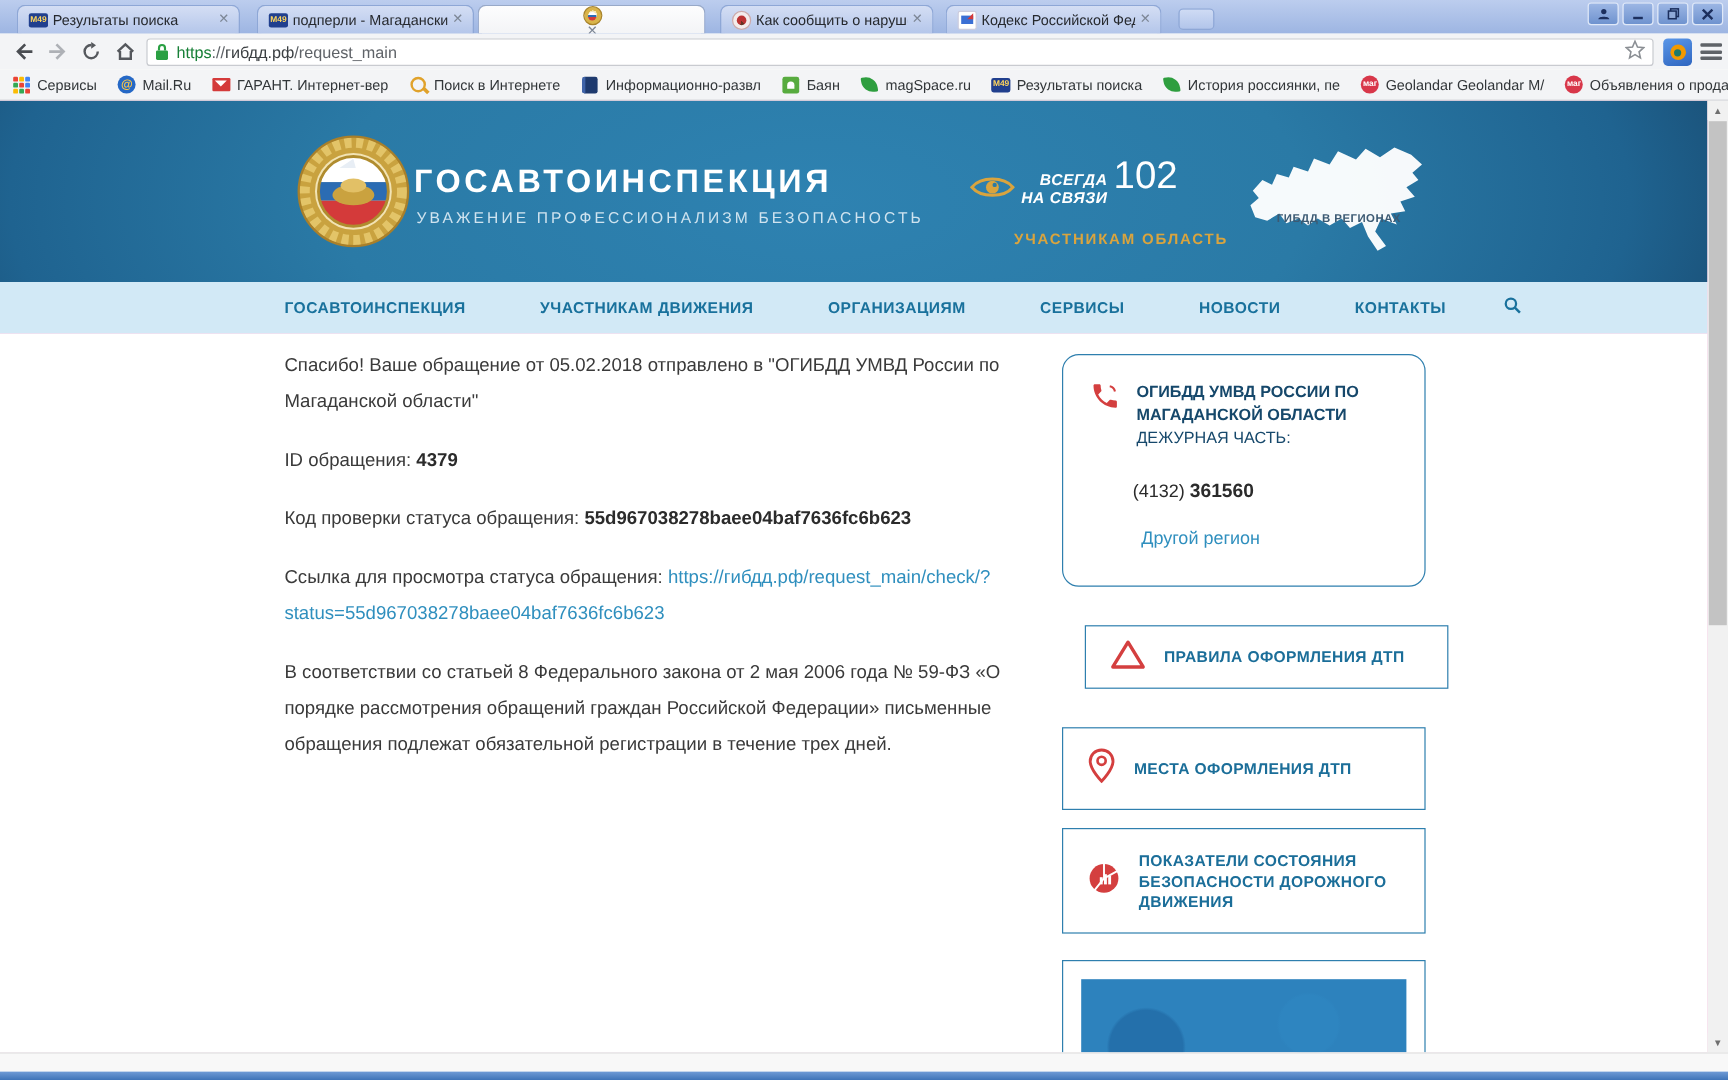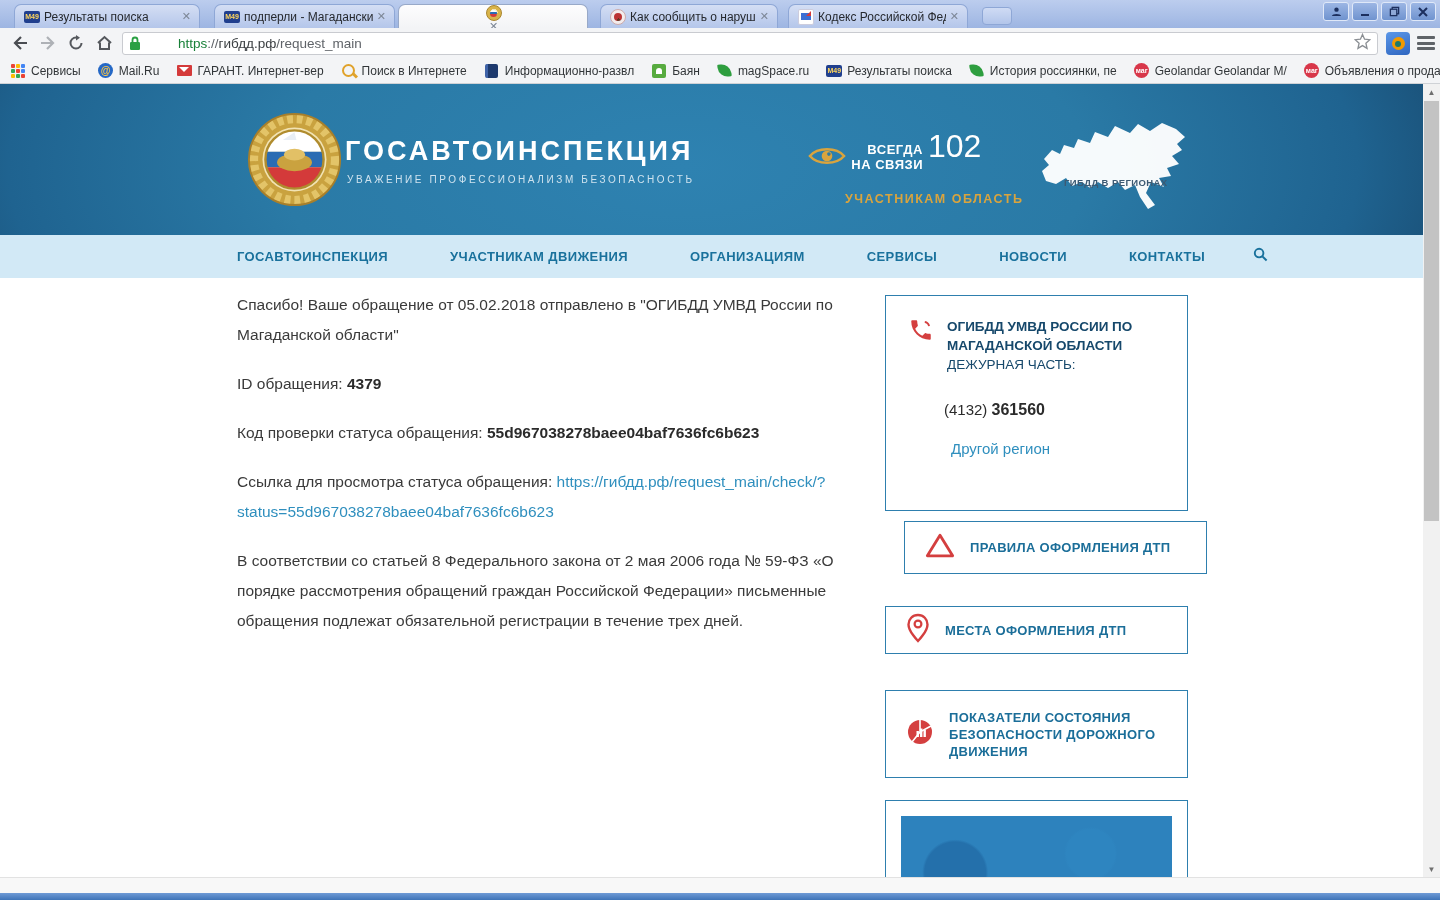--- a/index.html
+++ b/index.html
@@ -38,21 +38,21 @@
     background:linear-gradient(180deg,#9cb6e4,#6f93cf); display:flex; align-items:center;
     justify-content:center; color:#1c2f5e; font-size:11px; font-weight:bold; }
   .winbtn svg { display:block; }
 
   
   .toolbar { position:absolute; left:0; top:28px; width:1440px; height:30px;
     background:#f3f4f6; display:flex; align-items:center; }
   .navbtn { width:28px; height:26px; display:flex; align-items:center; justify-content:center; }
   .omnibox { position:absolute; left:122px; top:4px; width:1256px; height:23px;
     background:#fff; border:1px solid #c9cbd0; border-radius:3px;
-    display:flex; align-items:center; padding:0 6px;gap:31px; }
+    display:flex; align-items:center; padding:0 6px; }
   .url { font-size:13.5px; color:#5f6368; white-space:nowrap; overflow:hidden; flex:1; }
   .url .scheme { color:#188038; }
   .url .host { color:#3c4043; }
   .omni-star { margin-left:auto; flex:0 0 auto; }
   .ext-btn { position:absolute; left:1386px; top:4px; width:24px; height:23px; border-radius:4px;
     background:linear-gradient(160deg,#5b97e8,#2f66c0); display:flex; align-items:center; justify-content:center; }
   .ext-btn i { width:13px; height:13px; border-radius:50%; background:#f29900;
     display:flex; align-items:center; justify-content:center; }
   .ext-btn i b { width:6px; height:6px; border-radius:50%; background:#1d7a6c; }
   .menu-btn { position:absolute; left:1416px; top:6px; width:20px; height:18px;
@@ -86,25 +86,25 @@
   .ico-redcirc { width:15px; height:15px; border-radius:50%; background:#d8374a; color:#fff;
     font-size:7px; display:flex; align-items:center; justify-content:center; font-weight:bold; }
 
   
   .page { position:absolute; left:0; top:84px; width:1423px; height:793px; overflow:hidden; background:#f9a8d4; }
   .site-header { position:absolute; left:0; top:0; width:1423px; height:151px;
     background:radial-gradient(ellipse 900px 400px at 48% 55%, #2e82b1 0%, #2a7aa6 45%, #1f6390 75%, #153d5e 100%); }
   .logo-wrap { position:absolute; left:246px; top:27px; }
   .site-title { position:absolute; left:345px; top:52px; color:#fff; font-size:27px;
     font-weight:bold; letter-spacing:3px; white-space:nowrap; }
-  .site-subtitle { position:absolute; left:347px; top:90px; color:#cfe3ef; font-size:10px;
+  .site-subtitle { position:absolute; left:347px; top:90px; color:#cfe3ef; font-size:13px;
     letter-spacing:2.6px; white-space:nowrap; }
   .eye-wrap { position:absolute; left:808px; top:60px; }
   .always { position:absolute; left:843px; top:58px; width:80px; text-align:right;
-    color:#fff; font-size:13px; font-weight:bold; line-height:15px; letter-spacing:0.5px; }
+    color:#fff; font-size:13px; font-weight:bold; line-height:15px; letter-spacing:0.5px;font-style:italic; }
   .phone102 { position:absolute; left:928px; top:44px; color:#fff; font-size:32px; font-weight:400; }
   .region { position:absolute; left:845px; top:108px; color:#d9a43e; font-size:12.5px;
     font-weight:bold; letter-spacing:1.5px; white-space:nowrap; }
   .map-wrap { position:absolute; left:1038px; top:35px; width:150px; height:96px; }
   .map-label { position:absolute; left:26px; top:58px; color:#3c5a73; font-size:9.5px;
     font-weight:bold; letter-spacing:0.4px; white-space:nowrap; }
 
   .site-nav { position:absolute; left:0; top:151px; width:1423px; height:43px; background:#d2e9f6;
     display:flex; align-items:center; padding-left:237px; }
   .nav-item { font-size:13px; font-weight:bold; color:#19719c; letter-spacing:0.4px;
@@ -113,31 +113,31 @@
 
   .content { position:absolute; left:0; top:194px; width:1423px; height:599px; background:#fff; }
   .main-col { position:absolute; left:237px; top:12px; width:622px; font-size:15.5px;
     color:#3a3a3a; line-height:30px; }
   .main-col p { margin-bottom:19px; }
   .main-col b { color:#2b2b2b; }
   .weblink { color:#2f8fbe; text-decoration:none; overflow-wrap:anywhere; }
 
   .sidebar { position:absolute; left:885px; top:0; width:303px; }
   .sbox { position:absolute; left:0; width:303px; border:1px solid #2e7fae; background:#fff; }
-  .sbox-contact { top:17px; height:216px; padding:21px 7px 0 22px; }
+  .sbox-contact { top:17px; height:194px; padding:21px 7px 0 22px;border-radius:14px; }
   .contact-head { display:flex; gap:13px; }
   .contact-lines { font-size:13.5px; line-height:19px; color:#16486b; }
   .contact-lines .b { font-weight:bold; }
   .contact-phone { margin:27px 0 0 36px; font-size:15px; color:#2b2b2b; }
   .contact-phone b { font-size:16px; }
   .contact-link { display:inline-block; margin:21px 0 0 43px; font-size:15px; color:#2f8fbe; }
   .sbox-card { display:flex; align-items:center; padding:0 14px 0 20px; gap:15px; }
   .card-label { font-size:13px; font-weight:bold; color:#1b6e99; letter-spacing:0.3px; line-height:17px; }
   .sbox-c1 { top:243px; height:53px;margin-left:19px; }
-  .sbox-c2 { top:328px; height:48px; }
+  .sbox-c2 { top:328px; height:69px; }
   .sbox-c3 { top:412px; height:88px; }
   .sbox-c3 .card-label { width:212px; }
   .sbox-banner { top:522px; height:220px; padding:15px; }
   .banner-img { width:100%; height:100%;
     background:radial-gradient(circle at 20% 30%, #2470ab 0 12%, transparent 13%),
                radial-gradient(circle at 70% 20%, #2e85c0 0 10%, transparent 11%),
                radial-gradient(circle at 85% 70%, #2470ab 0 14%, transparent 15%),
                radial-gradient(circle at 40% 80%, #2e85c0 0 12%, transparent 13%),
                #2d82bd;
     display:flex; align-items:flex-end; justify-content:center; overflow:hidden; }

